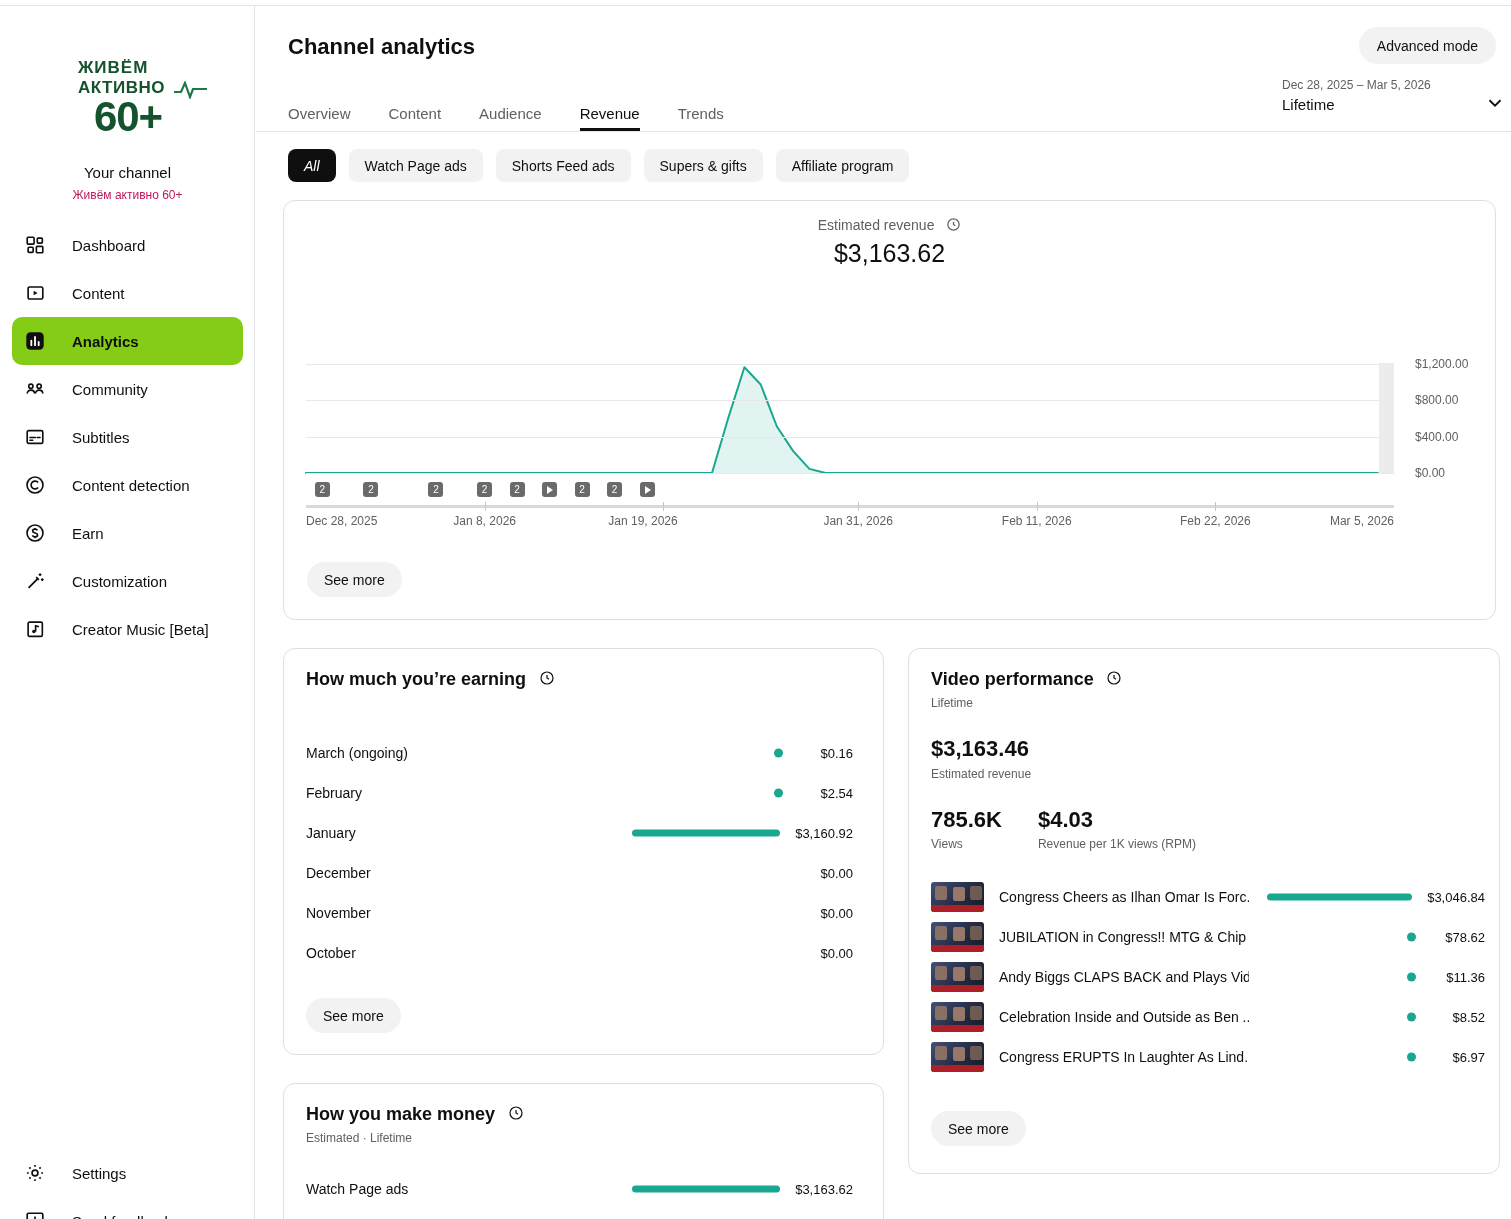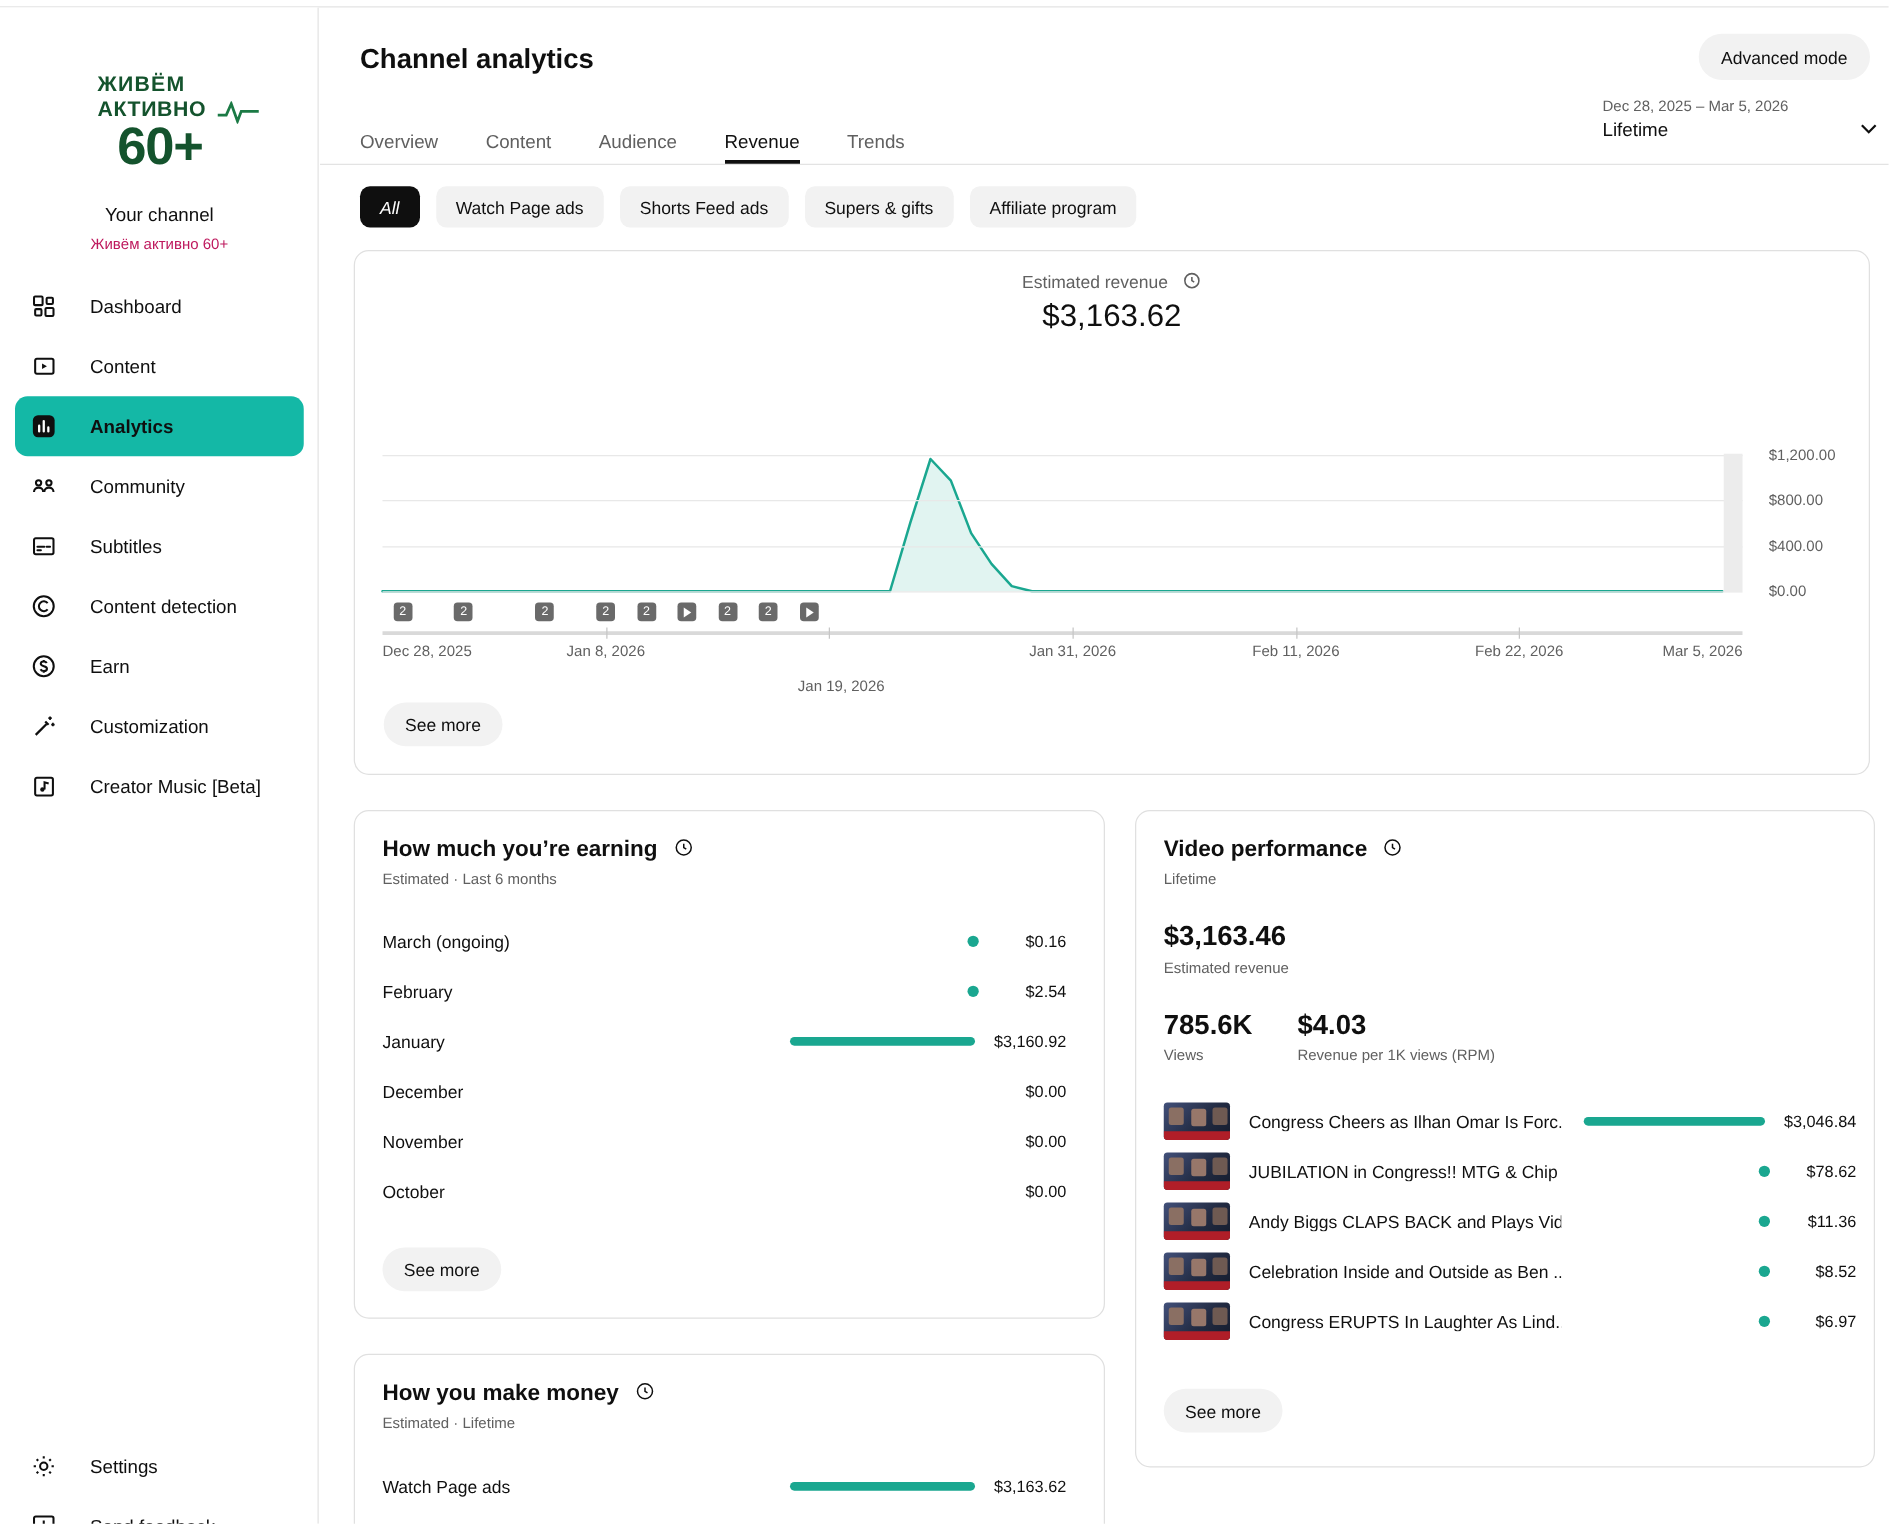--- a/index.html
+++ b/index.html
@@ -16,21 +16,21 @@
   .logo { position:absolute; left:78px; top:52px; width:100px; color:#14532d; }
   .logo .l1 { font-size:17px; font-weight:bold; letter-spacing:1px; }
   .logo .l2 { font-size:17px; font-weight:bold; letter-spacing:0.5px; position:relative; }
   .logo .pulse { position:absolute; left:96px; top:3px; }
   .logo .l3 { font-size:42px; font-weight:bold; text-align:center; line-height:1.0; margin-top:-2px; letter-spacing:-1px; }
   .your-channel { position:absolute; left:0; top:158px; width:255px; text-align:center; font-size:15px; font-weight:500; }
   .channel-name { position:absolute; left:0; top:182px; width:255px; text-align:center; font-size:12px; color:#be185d; }
   .menu { position:absolute; left:0; top:215px; width:255px; }
   .menu-footer { position:absolute; left:0; top:1143px; width:255px; }
   .menu-item { position:relative; height:48px; margin:0 12px; border-radius:10px; display:flex; align-items:center; cursor:pointer; }
-  .menu-item.active { background:#14b8a6; }
+  .menu-item.active { background:#84cc16; }
   .menu-item .mi-icon { width:22px; height:22px; margin-left:12px; flex:0 0 22px; display:flex; align-items:center; }
   .menu-item .mi-label { margin-left:26px; font-size:15px; color:#0f0f0f; white-space:nowrap; }
   .menu-item.active .mi-label { font-weight:bold; }
 
   
   .main { position:absolute; left:256px; top:6px; width:1255px; height:1213px; }
   .page-title { position:absolute; left:32px; top:28px; font-size:22px; font-weight:bold; }
   .advanced-btn { position:absolute; right:15px; top:21px; height:37px; padding:0 18px; background:#f2f2f2; border:none; border-radius:19px; font-size:14px; font-weight:500; color:#0f0f0f; font-family:inherit; cursor:pointer; display:flex; align-items:center; }
   .date-range { position:absolute; left:1026px; top:72px; font-size:12px; color:#606060; }
   .date-mode { position:absolute; left:1026px; top:90px; font-size:15px; color:#0f0f0f; }
@@ -287,35 +287,34 @@
         <span class="ptri"></span>
       </div>
       <div class="scrubber" style="left: 22px; top: 304px; width: 1088px;"></div>
       <div class="scrub-tick" style="left: 200.627px; top: 301px;"></div>
       <div class="scrub-tick" style="left: 379.254px; top: 301px;"></div>
       <div class="scrub-tick" style="left: 574.119px; top: 301px;"></div>
       <div class="scrub-tick" style="left: 752.746px; top: 301px;"></div>
       <div class="scrub-tick" style="left: 931.373px; top: 301px;"></div>
       <div class="xlabel" style="left: 22px; top: 313px;">Dec 28, 2025</div>
       <div class="xlabel" style="left: 200.627px; top: 313px; transform: translateX(-50%);">Jan 8, 2026</div>
-      <div class="xlabel" style="left: 389px; top: 313px; transform: translateX(-50%); margin-top: 28px;">Jan 19, 2026</div>
+      <div class="xlabel" style="left: 359px; top: 313px; transform: translateX(-50%);">Jan 19, 2026</div>
       <div class="xlabel" style="left: 574.119px; top: 313px; transform: translateX(-50%);">Jan 31, 2026</div>
       <div class="xlabel" style="left: 752.746px; top: 313px; transform: translateX(-50%);">Feb 11, 2026</div>
       <div class="xlabel" style="left: 931.373px; top: 313px; transform: translateX(-50%);">Feb 22, 2026</div>
       <div class="xlabel" style="left: 1110px; top: 313px; transform: translateX(-100%);">Mar 5, 2026</div>
     </div>
 
   <div class="card" id="earning-card">
     <div class="card-pad">
       <span class="card-title">How much you’re earning</span>
       <svg class="clock" width="16" height="16" viewBox="0 0 24 24">
           <circle cx="12" cy="12" r="9" fill="none" stroke="#0f0f0f" stroke-width="1.8"></circle>
           <path d="M12 7.5 V12 L15 14" fill="none" stroke="#0f0f0f" stroke-width="1.8"></path>
         </svg>
-      <div class="card-sub">Estimated · Last 6 months</div>
     </div>
     <div id="earning-rows" style="position:absolute; left:0; top:84px; width:100%;">
         <div class="lrow">
           <span class="rl">March (ongoing)</span>
           <span class="rv">$0.16</span>
           <span class="rdot" style="background: rgb(26, 167, 144);"></span>
         </div>
         <div class="lrow">
           <span class="rl">February</span>
           <span class="rv">$2.54</span>

